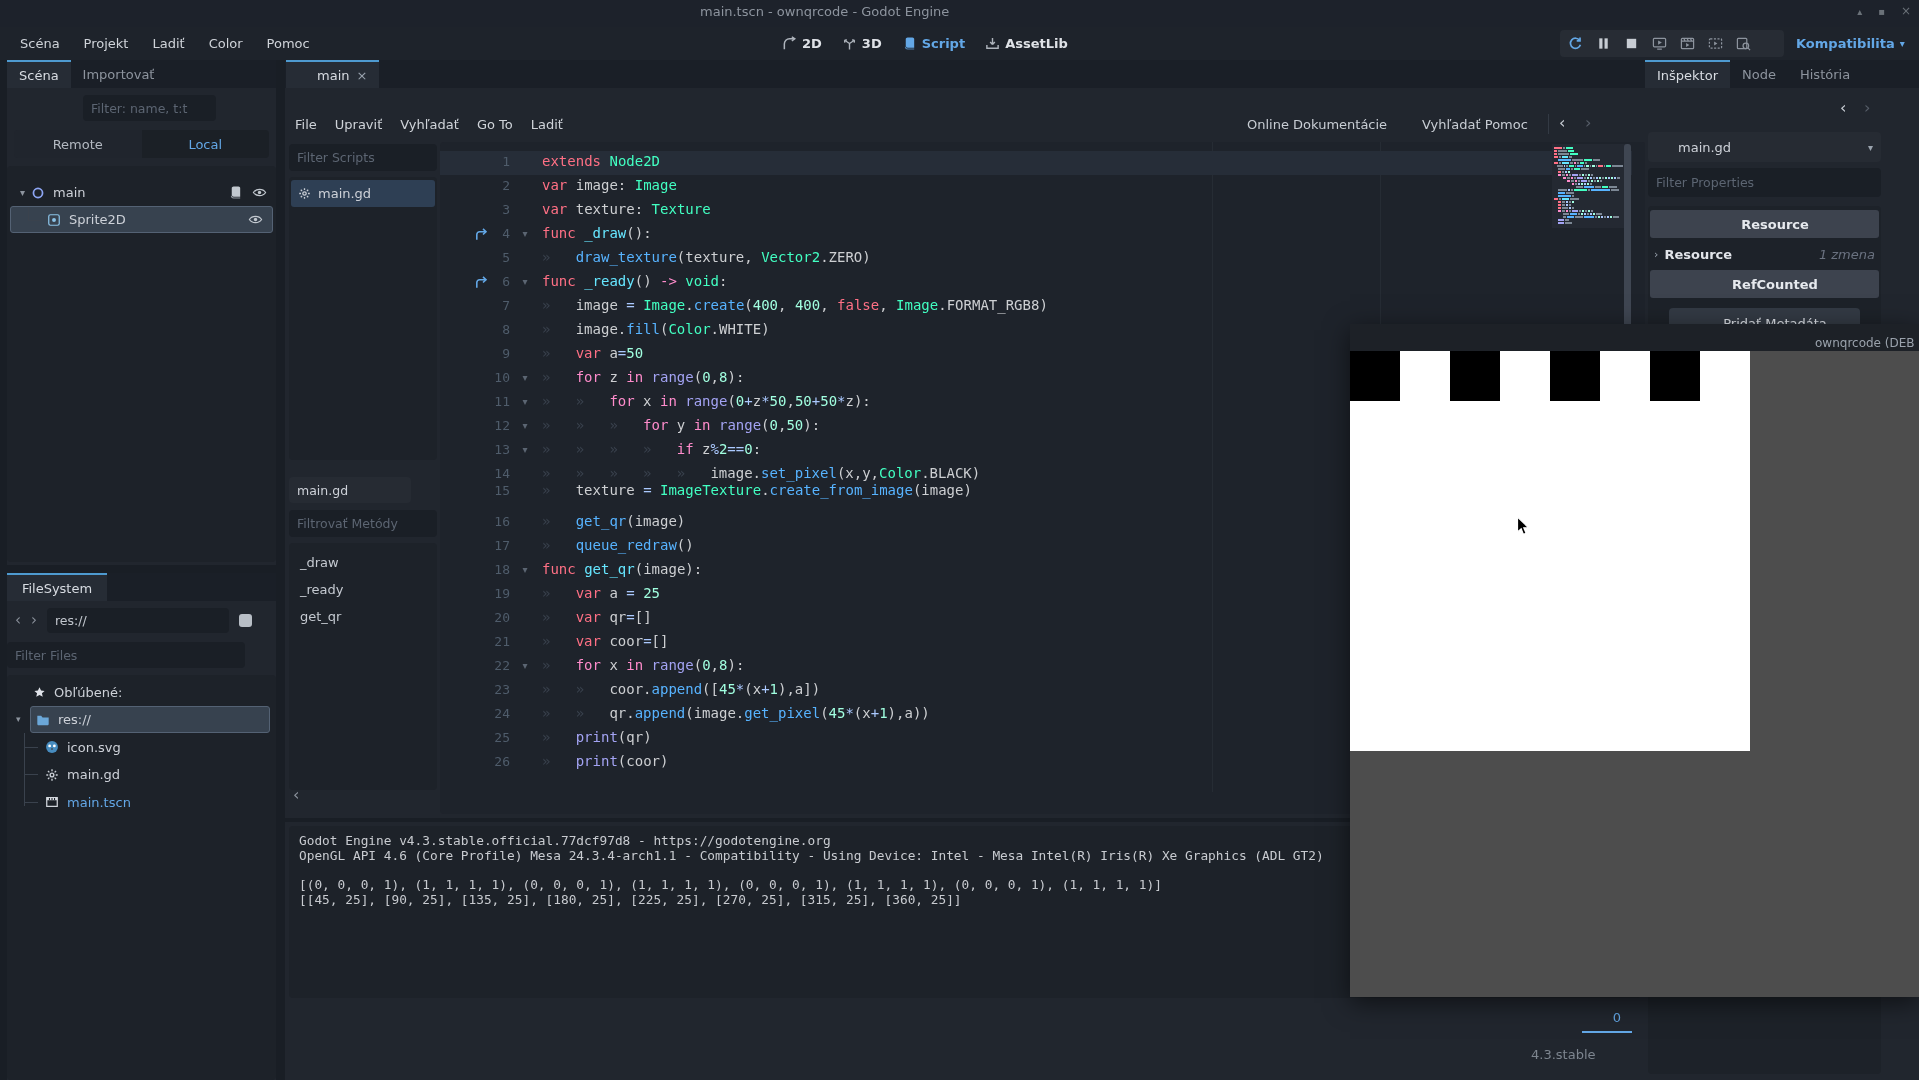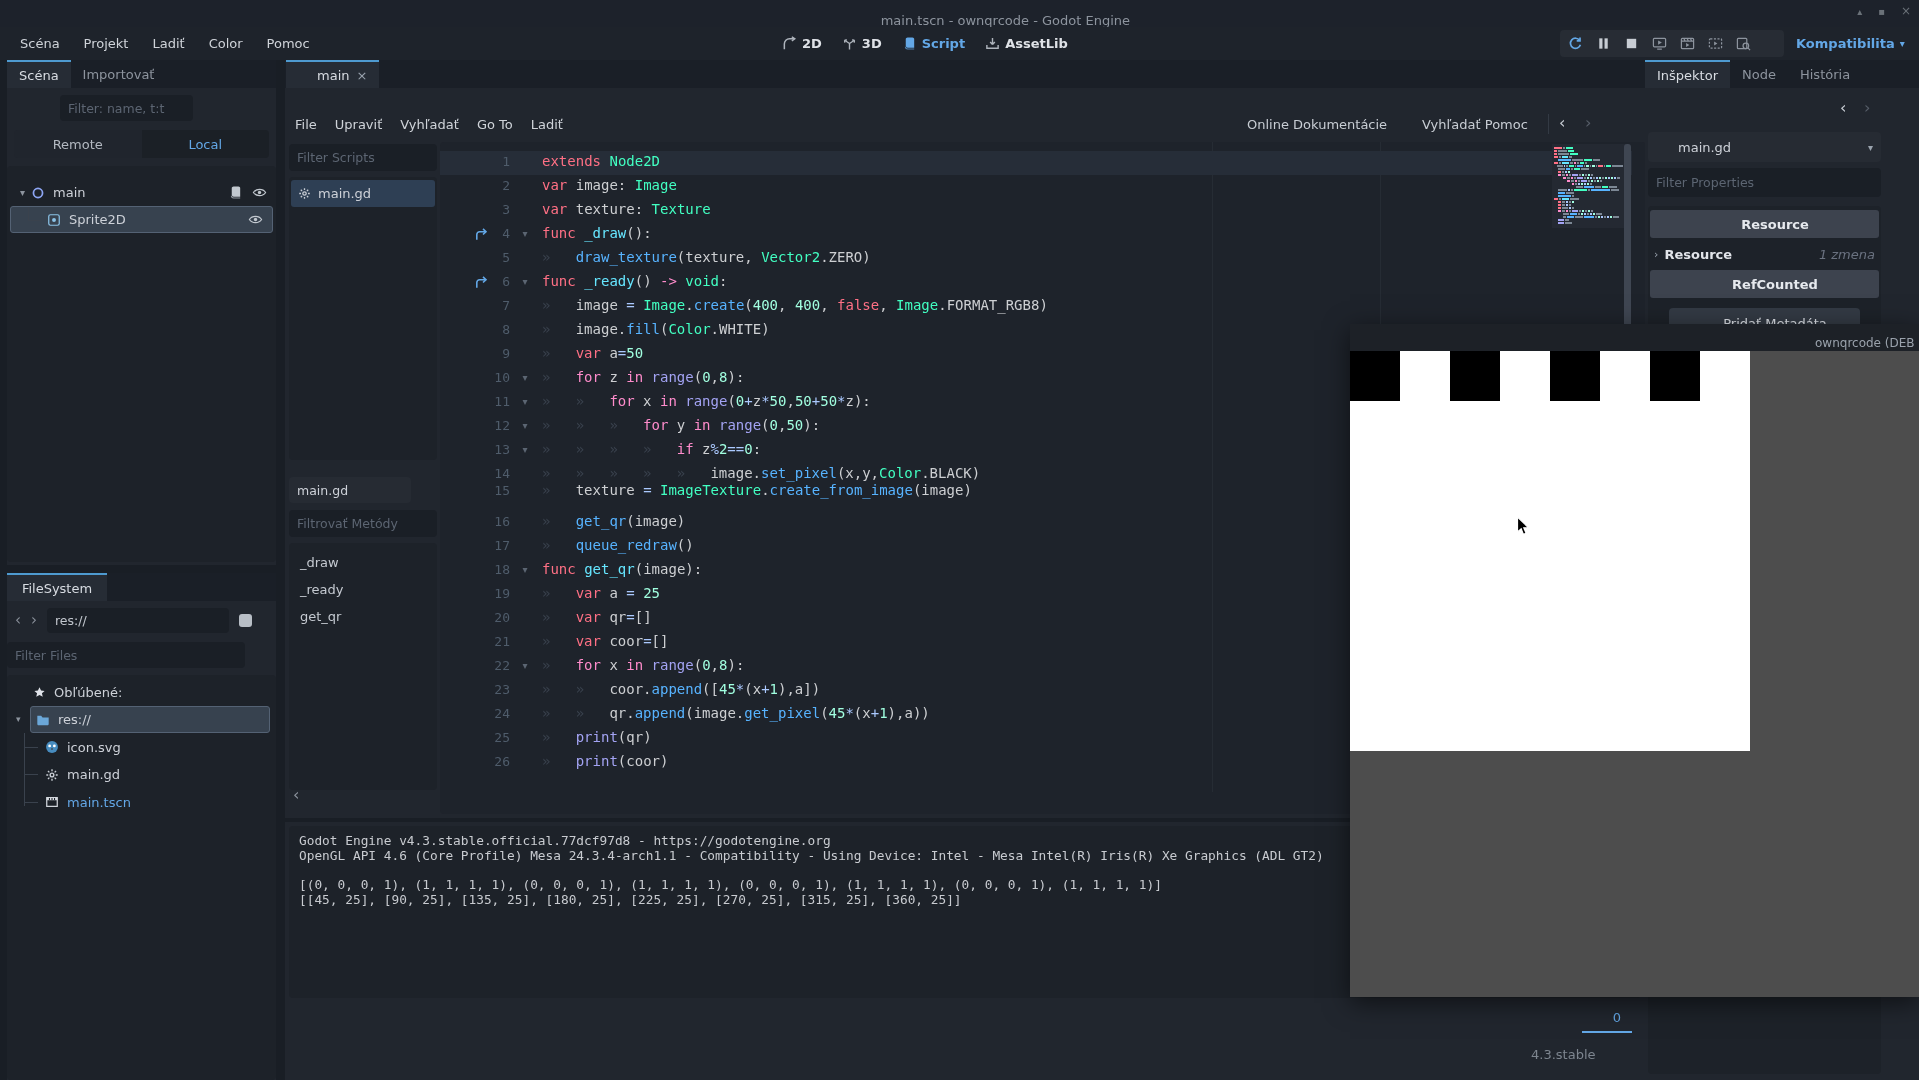--- a/index.html
+++ b/index.html
@@ -40,21 +40,21 @@
           gap:7px;font-weight:bold;color:#e6e9ee;height:28px;}
   .treeline{position:absolute;background:#3a424d;}
 </style>
 </head>
 <body>
 
 <div id="root">
 
   <div class="abs" id="titlebar" style="left:0;top:0;width:1919px;height:27px;background:#1d222b;">
     <span class="ic abs" style="left:8px;top:4px;width:18px;height:18px;"></span>
-    <div class="abs" style="left:700px;top:13px;width:430px;text-align:right;color:#8d949e;font-size:13px;">main.tscn - ownqrcode - Godot Engine</div>
+    <div class="abs" style="left:700px;top:4px;width:430px;text-align:left;color:#8d949e;font-size:13px;">main.tscn - ownqrcode - Godot Engine</div>
     <div class="abs flex" style="right:8px;top:4px;gap:16px;color:#6a7178;font-size:10px;">
       <span>▴</span>
       <span>▪</span>
       <span style="font-size:12px;">×</span>
     </div>
   </div>
 
   <div class="abs" id="menubar" style="left:0;top:27px;width:1919px;height:33px;background:#1e232b;">
     <div class="flex" id="menus" style="height:33px;padding-left:14px;gap:12px;">
         <span class="menu-item">Scéna</span>
@@ -162,21 +162,21 @@
           </div>
           <div class="tab" style="min-width: 58px;">
             <span>Importovať</span>
           </div>
         </div>
       <span class="ic abs" style="left:250px;top:7px;width:14px;height:14px;"></span>
     </div>
     <div class="abs flex" style="left:6px;top:34px;width:257px;height:28px;gap:8px;">
       <span class="ic" style="width:15px;height:15px;color:#c8cdd4;"></span>
       <span class="ic" style="width:16px;height:16px;"></span>
-      <span style="position:relative;display:inline-block;">
+      <span style="position:relative;display:inline-block;margin-left:23px;">
         <input class="inp" readonly="" style="width: 133px; height: 26px; padding-right: 24px;" placeholder="Filter: name, t:t">
         <span class="ic abs" style="right:6px;top:6px;width:13px;height:13px;"></span>
       </span>
       <span class="ic" style="width:17px;height:17px;"></span>
       <span class="ic" style="width:14px;height:14px;"></span>
     </div>
     <div class="abs flex" id="remote-local" style="left:7px;top:70px;width:255px;height:28px;background:#20252d;border-radius:4px;overflow:hidden;">
         <div style="flex: 1 1 0%; height: 28px; display: flex; align-items: center; justify-content: center; color: rgb(179, 185, 193);">Remote</div>
         <div style="flex: 1 1 0%; height: 28px; display: flex; align-items: center; justify-content: center; background: rgb(27, 32, 38); color: rgb(99, 167, 230);">Local</div>
       </div>

